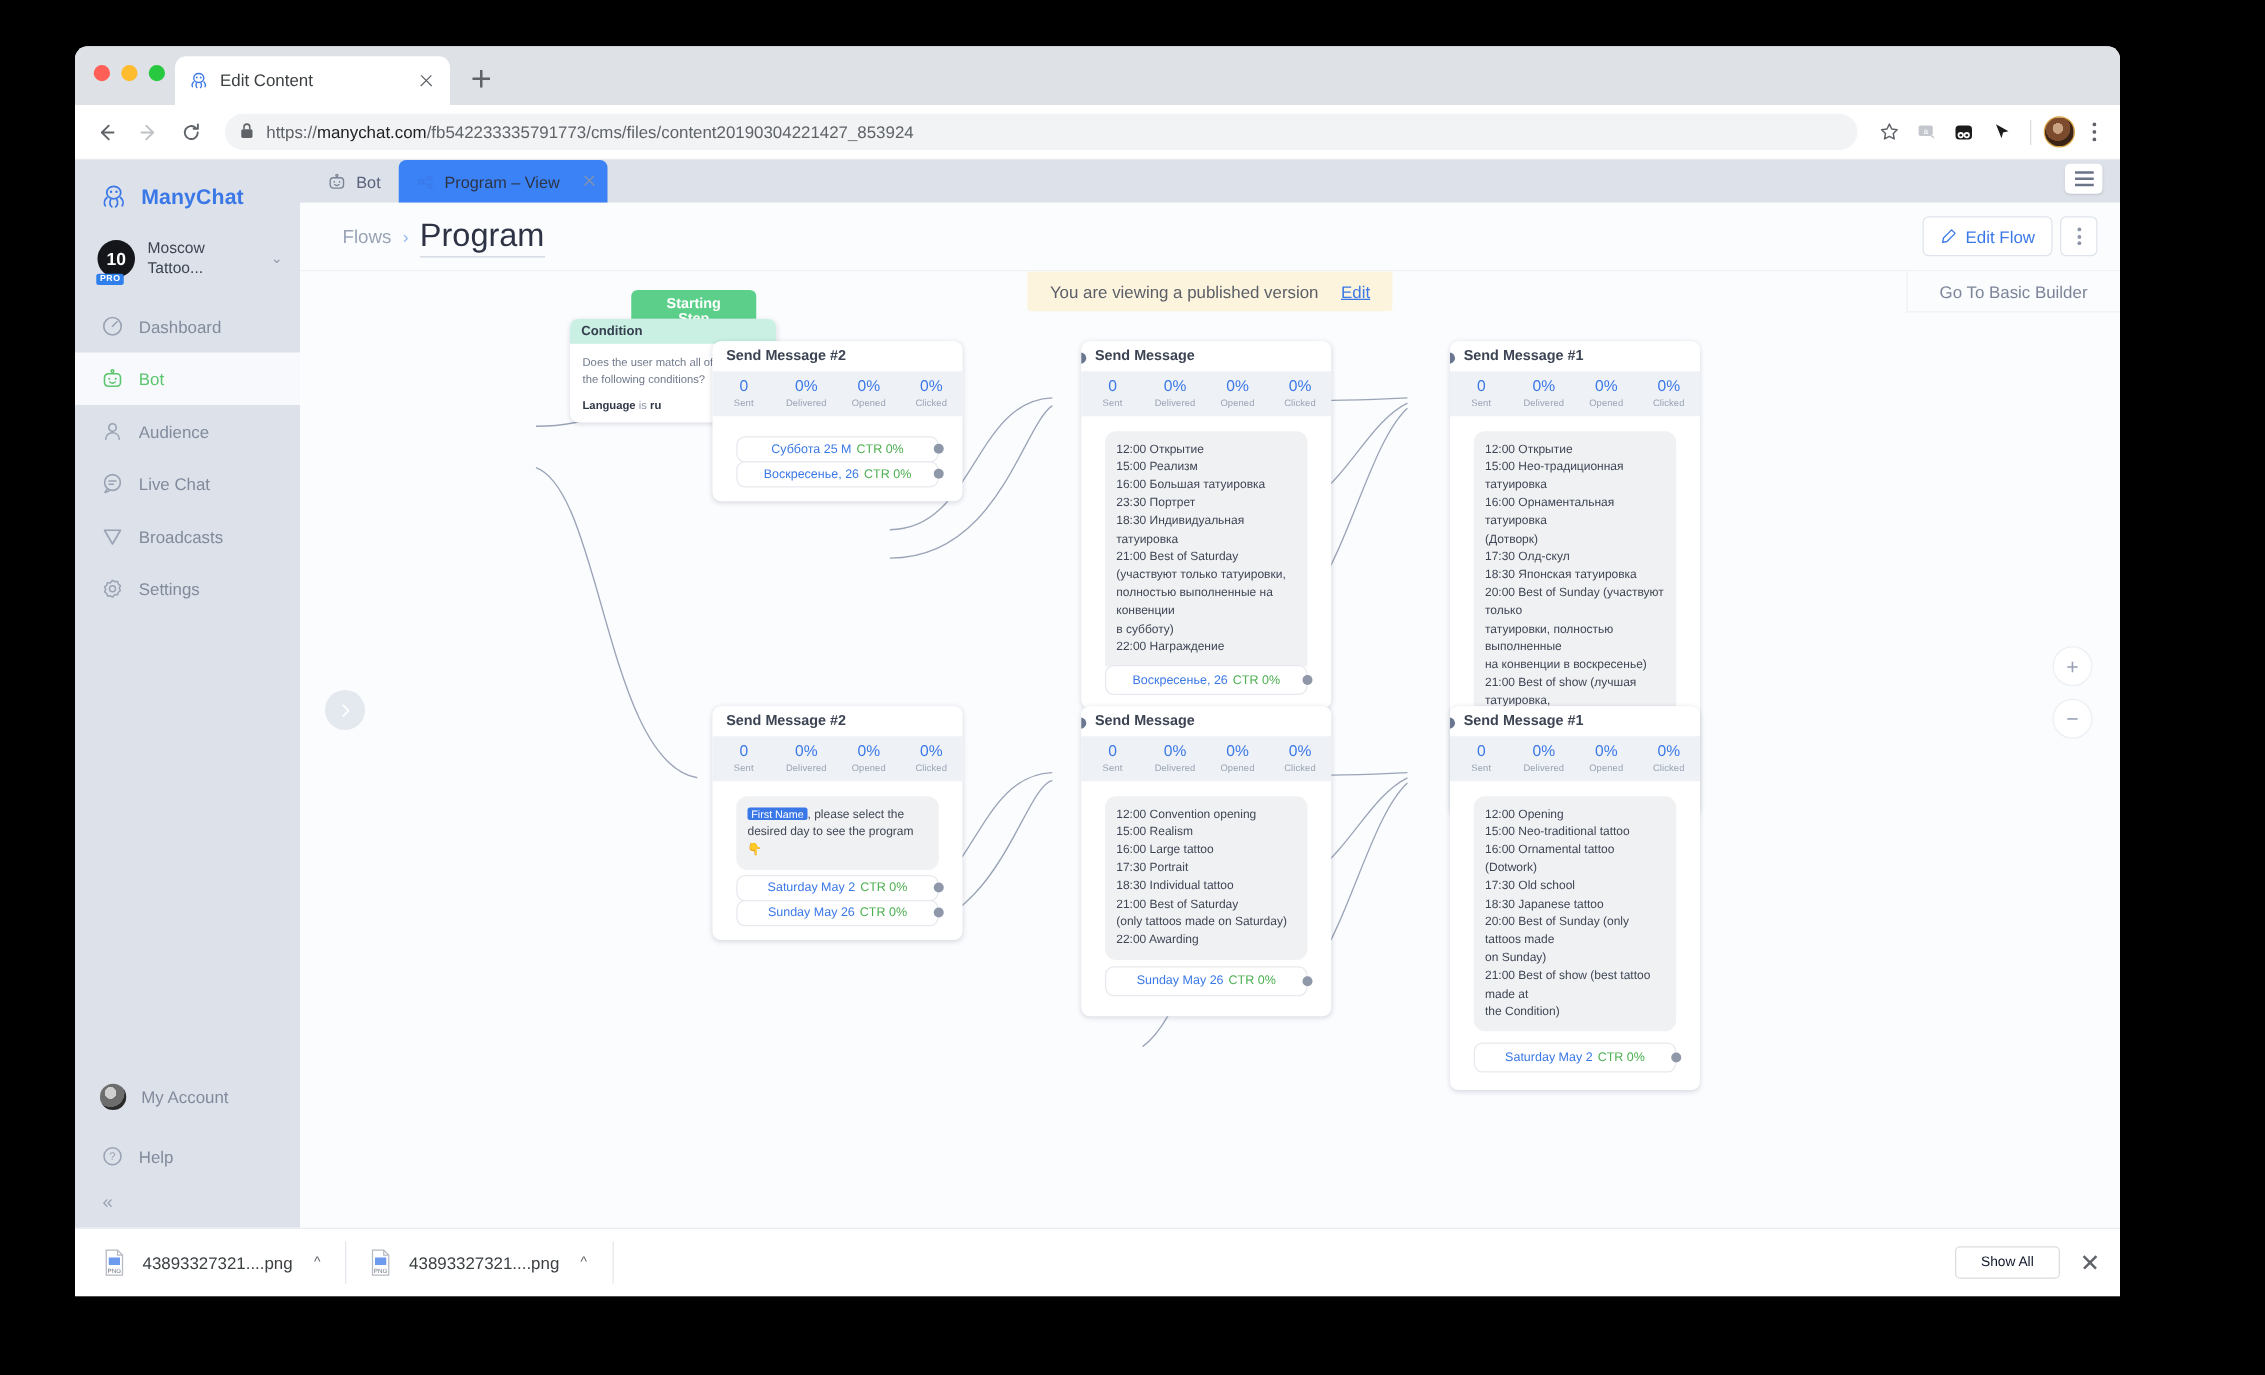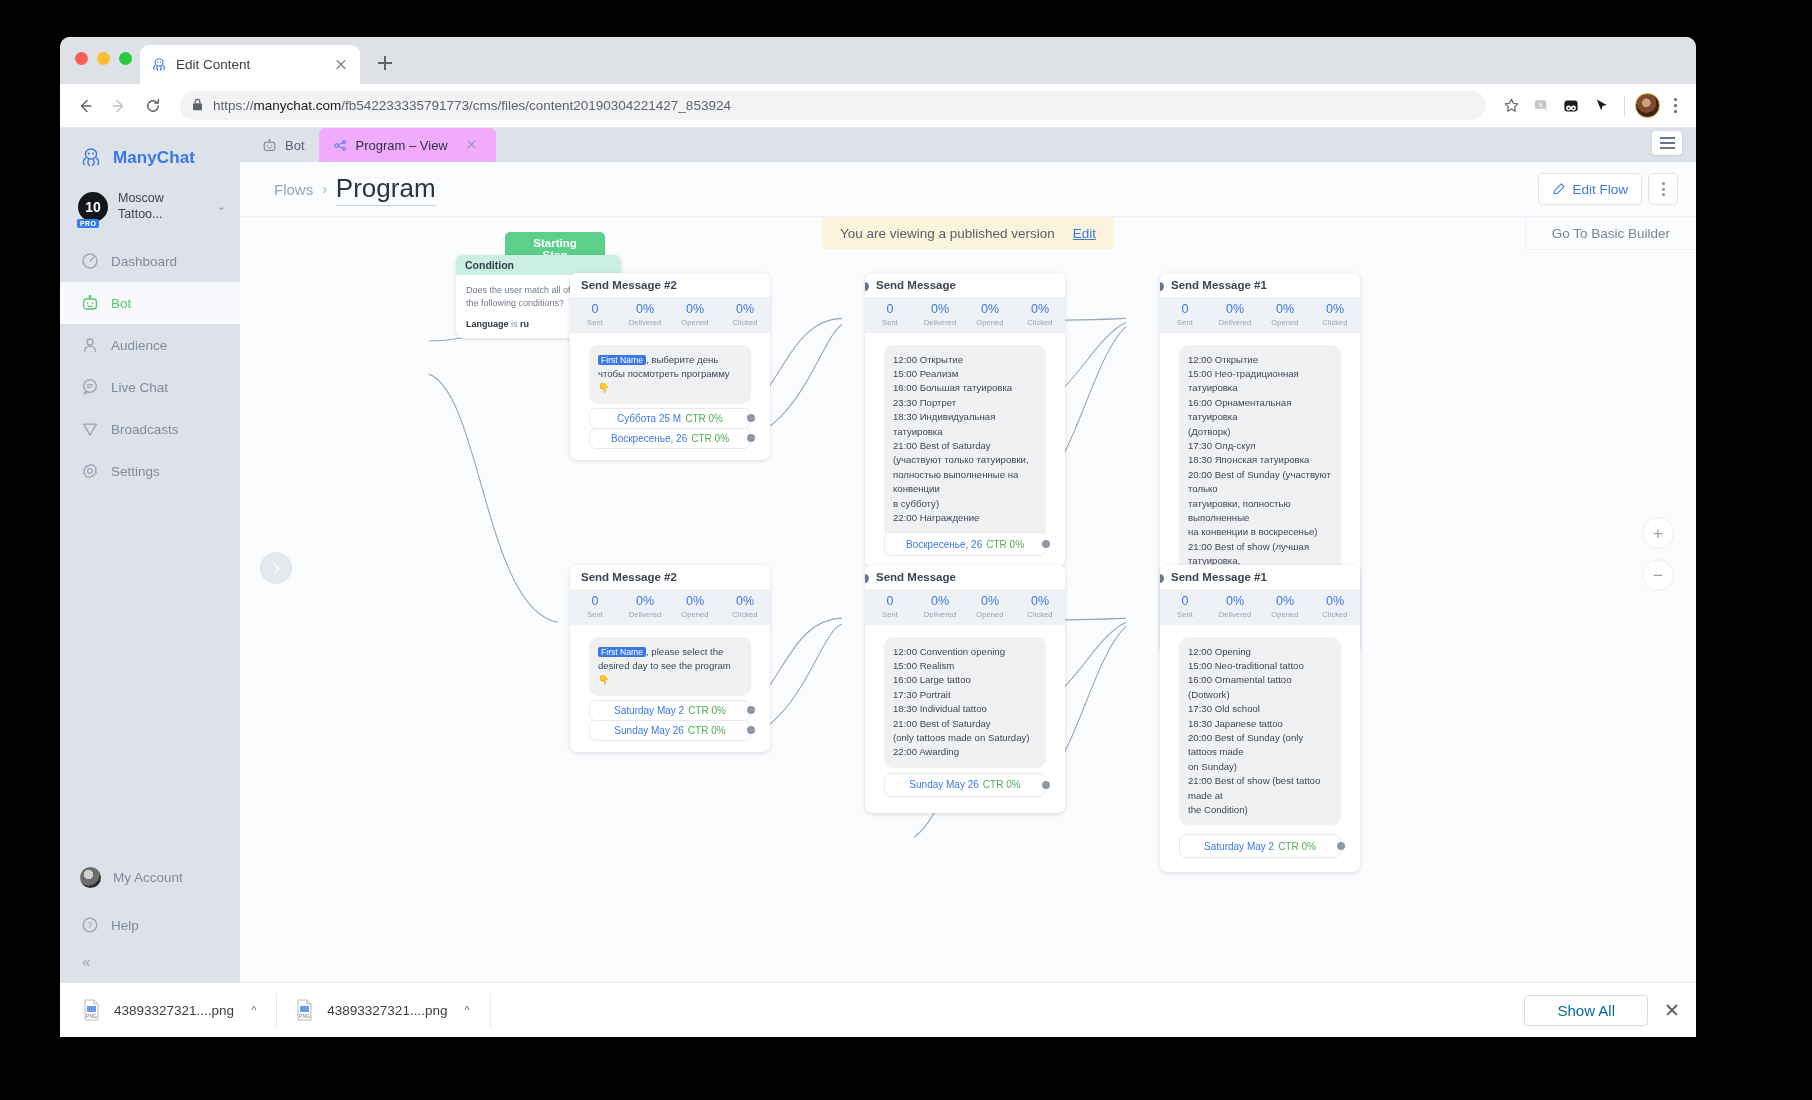--- a/index.html
+++ b/index.html
@@ -155,21 +155,21 @@
   .tabbar {
     height: 34px; background:#dde1ea;
     display:flex; align-items:flex-end; padding-left: 8px;
     position:relative;
   }
   .mtab {
     height: 34px; display:flex; align-items:center; gap:8px;
     padding: 0 14px; font-size: 13px; color:#59627a;
     cursor:pointer; border-radius: 6px 6px 0 0;
   }
-  .mtab.sel { background:#f0abfc; color:#2c3444; padding-right:16px; }
+  .mtab.sel { background:#3b82f6; color:#2c3444; padding-right:6px; }
   .mtab .x { width:16px;height:16px;position:relative;margin-left:8px; }
   .mtab .x::before,.mtab .x::after{content:"";position:absolute;left:2px;top:7px;width:11px;height:1.3px;background:#8d96a8;}
   .mtab .x::before{transform:rotate(45deg);} .mtab .x::after{transform:rotate(-45deg);}
   .hamb {
     position:absolute; right:14px; top:3px;
     width:30px;height:24px;background:#fff;border-radius:4px;
     display:flex;flex-direction:column;align-items:center;justify-content:center;gap:3.5px;
     box-shadow:0 1px 2px rgba(0,0,0,.12); cursor:pointer;
   }
   .hamb i{width:15px;height:1.6px;background:#6b7488;display:block;}
@@ -321,21 +321,21 @@
     padding: 0 20px 0 8px; height:34px;
     border-right:1px solid #e4e7ec;
     cursor:pointer;
   }
   .dlitem .fileico { width:19px;height:22px;flex:0 0 19px; }
   .dlitem .fn { font-size:13.5px; color:#3c4043; white-space:nowrap; }
   .dlitem .caret { color:#5f6368; font-size:11px; margin-left:4px; }
   .shelf-right { margin-left:auto; display:flex; align-items:center; gap:14px; }
   .showall {
     border:1px solid #dadce0; border-radius:4px;
-    padding: 6px 32px; font-size:15px; color:#0369a1; cursor:pointer;
+    padding: 6px 20px; font-size:11px; color:#0f172a; cursor:pointer;
   }
   .shelfx { width:20px;height:20px;position:relative;cursor:pointer; }
   .shelfx::before,.shelfx::after{content:"";position:absolute;left:3px;top:9px;width:14px;height:1.5px;background:#5f6368;}
   .shelfx::before{transform:rotate(45deg);} .shelfx::after{transform:rotate(-45deg);}
 </style>
 </head>
 <body>
 
 <div class="window">
 
@@ -660,23 +660,20 @@
               <div class="stat">
                   <div class="v">0%</div>
                   <div class="k">Opened</div>
                 </div>
               <div class="stat">
                   <div class="v">0%</div>
                   <div class="k">Clicked</div>
                 </div>
             </div>
             <div class="node-body">
-              <div class="bubble" style="margin:0 8px;">
-                <span class="fnv">First Name</span><span>, выберите день чтобы посмотреть программу 👇</span>
-              </div>
               <div class="btnlist" style="margin:5px 8px 0;">
                 <div class="qbtn">
                     <span class="lbl">Суббота 25 М</span>
                     <span class="ctr">CTR 0%</span>
                     <span class="pin"></span>
                   </div>
                 <div class="qbtn">
                     <span class="lbl">Воскресенье, 26</span>
                     <span class="ctr">CTR 0%</span>
                     <span class="pin"></span>

